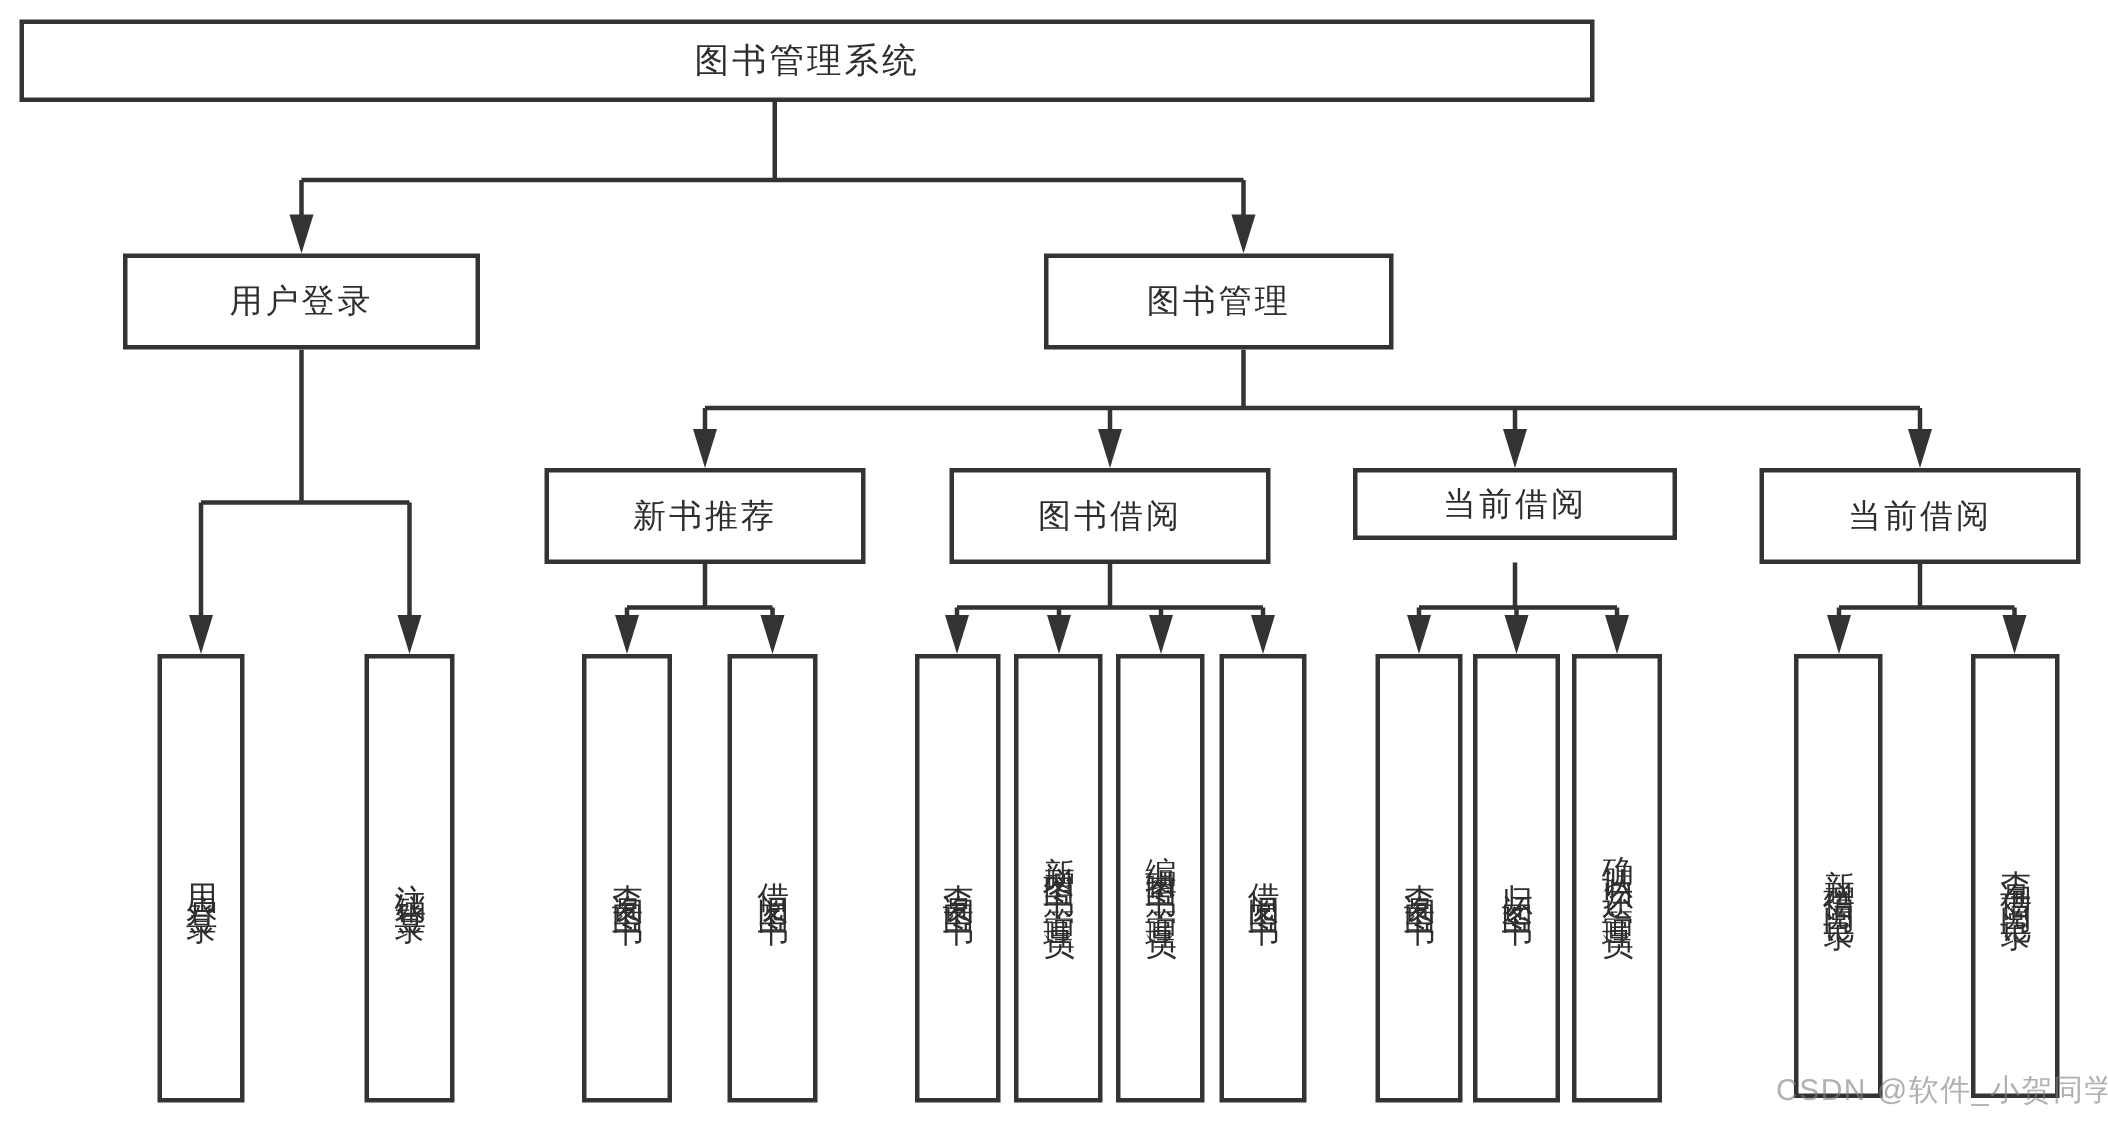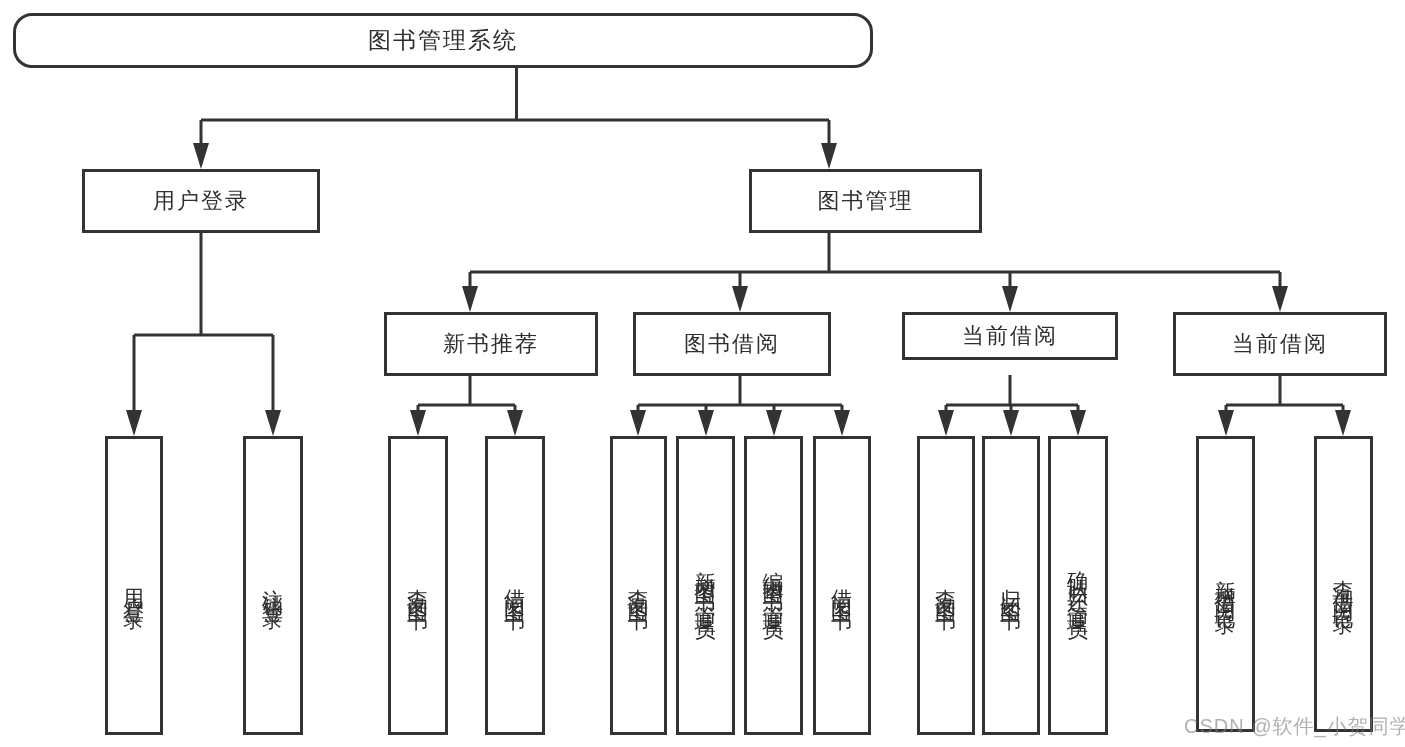--- a/index.html
+++ b/index.html
@@ -113,27 +113,27 @@
 
     <g stroke="#333333" stroke-width="3" fill="none">
       <path d="M1280 375 V405 M1226 405 H1343 M1226 405 V413 M1343 405 V413"></path>
     </g>
     <g fill="#333333" stroke="none">
       <polygon points="1218,410 1234,410 1226,436"></polygon>
       <polygon points="1335,410 1351,410 1343,436"></polygon>
     </g>
   </svg>
 
-  <div class="box root" style="left:13px;top:13px;width:860px;height:55px;border-radius:19px;">图书管理系统</div>
+  <div class="box root" style="left:13px;top:13px;width:1050px;height:55px;">图书管理系统</div>
 
   <div class="box" style="left:82px;top:169px;width:238px;height:64px;">用户登录</div>
-  <div class="box" style="left:749px;top:169px;width:233px;height:64px;">图书管理</div>
+  <div class="box" style="left:696px;top:169px;width:233px;height:64px;">图书管理</div>
 
-  <div class="box" style="left:384px;top:312px;width:214px;height:64px;">新书推荐</div>
-  <div class="box" style="left:633px;top:312px;width:198px;height:64px;">图书借阅</div>
+  <div class="box" style="left:363px;top:312px;width:214px;height:64px;">新书推荐</div>
+  <div class="box" style="left:633px;top:312px;width:214px;height:64px;">图书借阅</div>
   <div class="box" style="left:902px;top:312px;width:216px;height:48px;">当前借阅</div>
   <div class="box" style="left:1173px;top:312px;width:214px;height:64px;">当前借阅</div>
 
   <div class="box vbox" style="left:105px;top:436px;width:58px;height:299px;">用户登录</div>
   <div class="box vbox" style="left:243px;top:436px;width:60px;height:299px;">注销登录</div>
 
   <div class="box vbox" style="left:388px;top:436px;width:60px;height:299px;">查询图书</div>
   <div class="box vbox" style="left:485px;top:436px;width:60px;height:299px;">借阅图书</div>
 
   <div class="box vbox" style="left:610px;top:436px;width:57px;height:299px;">查询图书</div>

